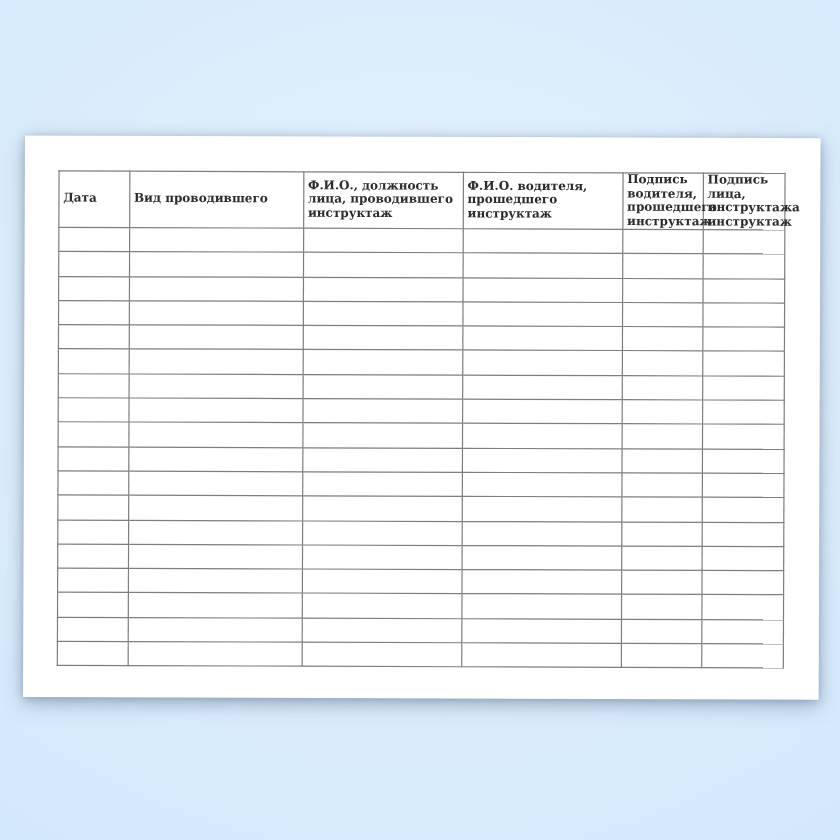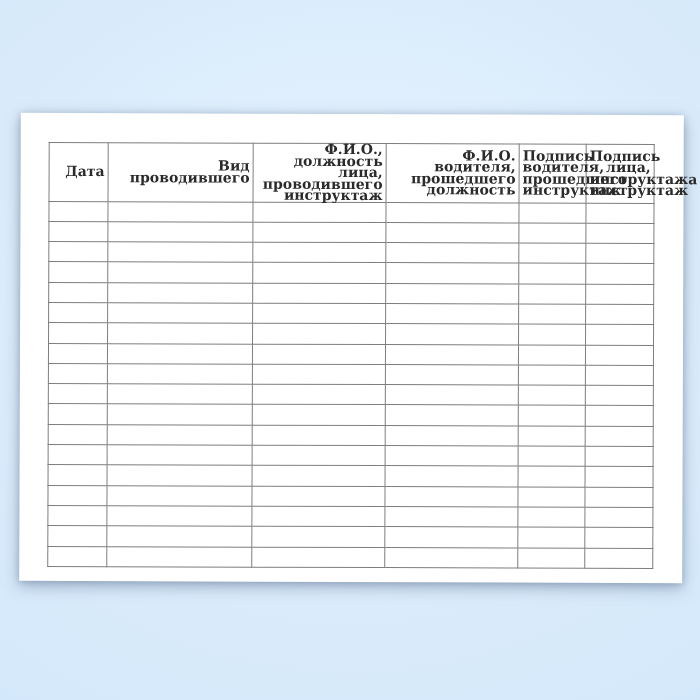--- a/index.html
+++ b/index.html
@@ -43,25 +43,25 @@
   table.log td {
     border: 1px solid #7e7e7e;
     padding: 0 3px;
     margin: 0;
   }
   table.log thead tr {
     height: 47px;
   }
   table.log th {
     font-family: "DejaVu Serif", "Liberation Serif", serif;
-    font-size: 14px;
+    font-size: 10px;
     line-height: 11.5px;
     font-weight: 600;
     color: #2b2b2b;
-    text-align: right;
+    text-align: left;
     vertical-align: middle;
     letter-spacing: 0;
   }
   table.log tbody tr {
     height: 20.3px;
   }
   table.log tbody td {
     background: #ffffff;
   }
 </style>
@@ -77,21 +77,21 @@
         <col style="width:133px">
         <col style="width:133px">
         <col style="width:67px">
         <col style="width:68px">
       </colgroup>
       <thead>
         <tr>
           <th>Дата</th>
           <th>Вид проводившего</th>
           <th>Ф.И.О., должность лица, проводившего инструктаж</th>
-          <th>Ф.И.О. водителя, прошедшего должность</th>
+          <th>Ф.И.О. водителя, прошедшего инструктаж</th>
           <th>Подпись водителя, прошедшего инструктаж</th>
           <th>Подпись лица, инструктажа инструктаж</th>
         </tr>
       </thead>
       <tbody>
       <tr>
             <td></td>
             <td></td>
             <td></td>
             <td></td>

